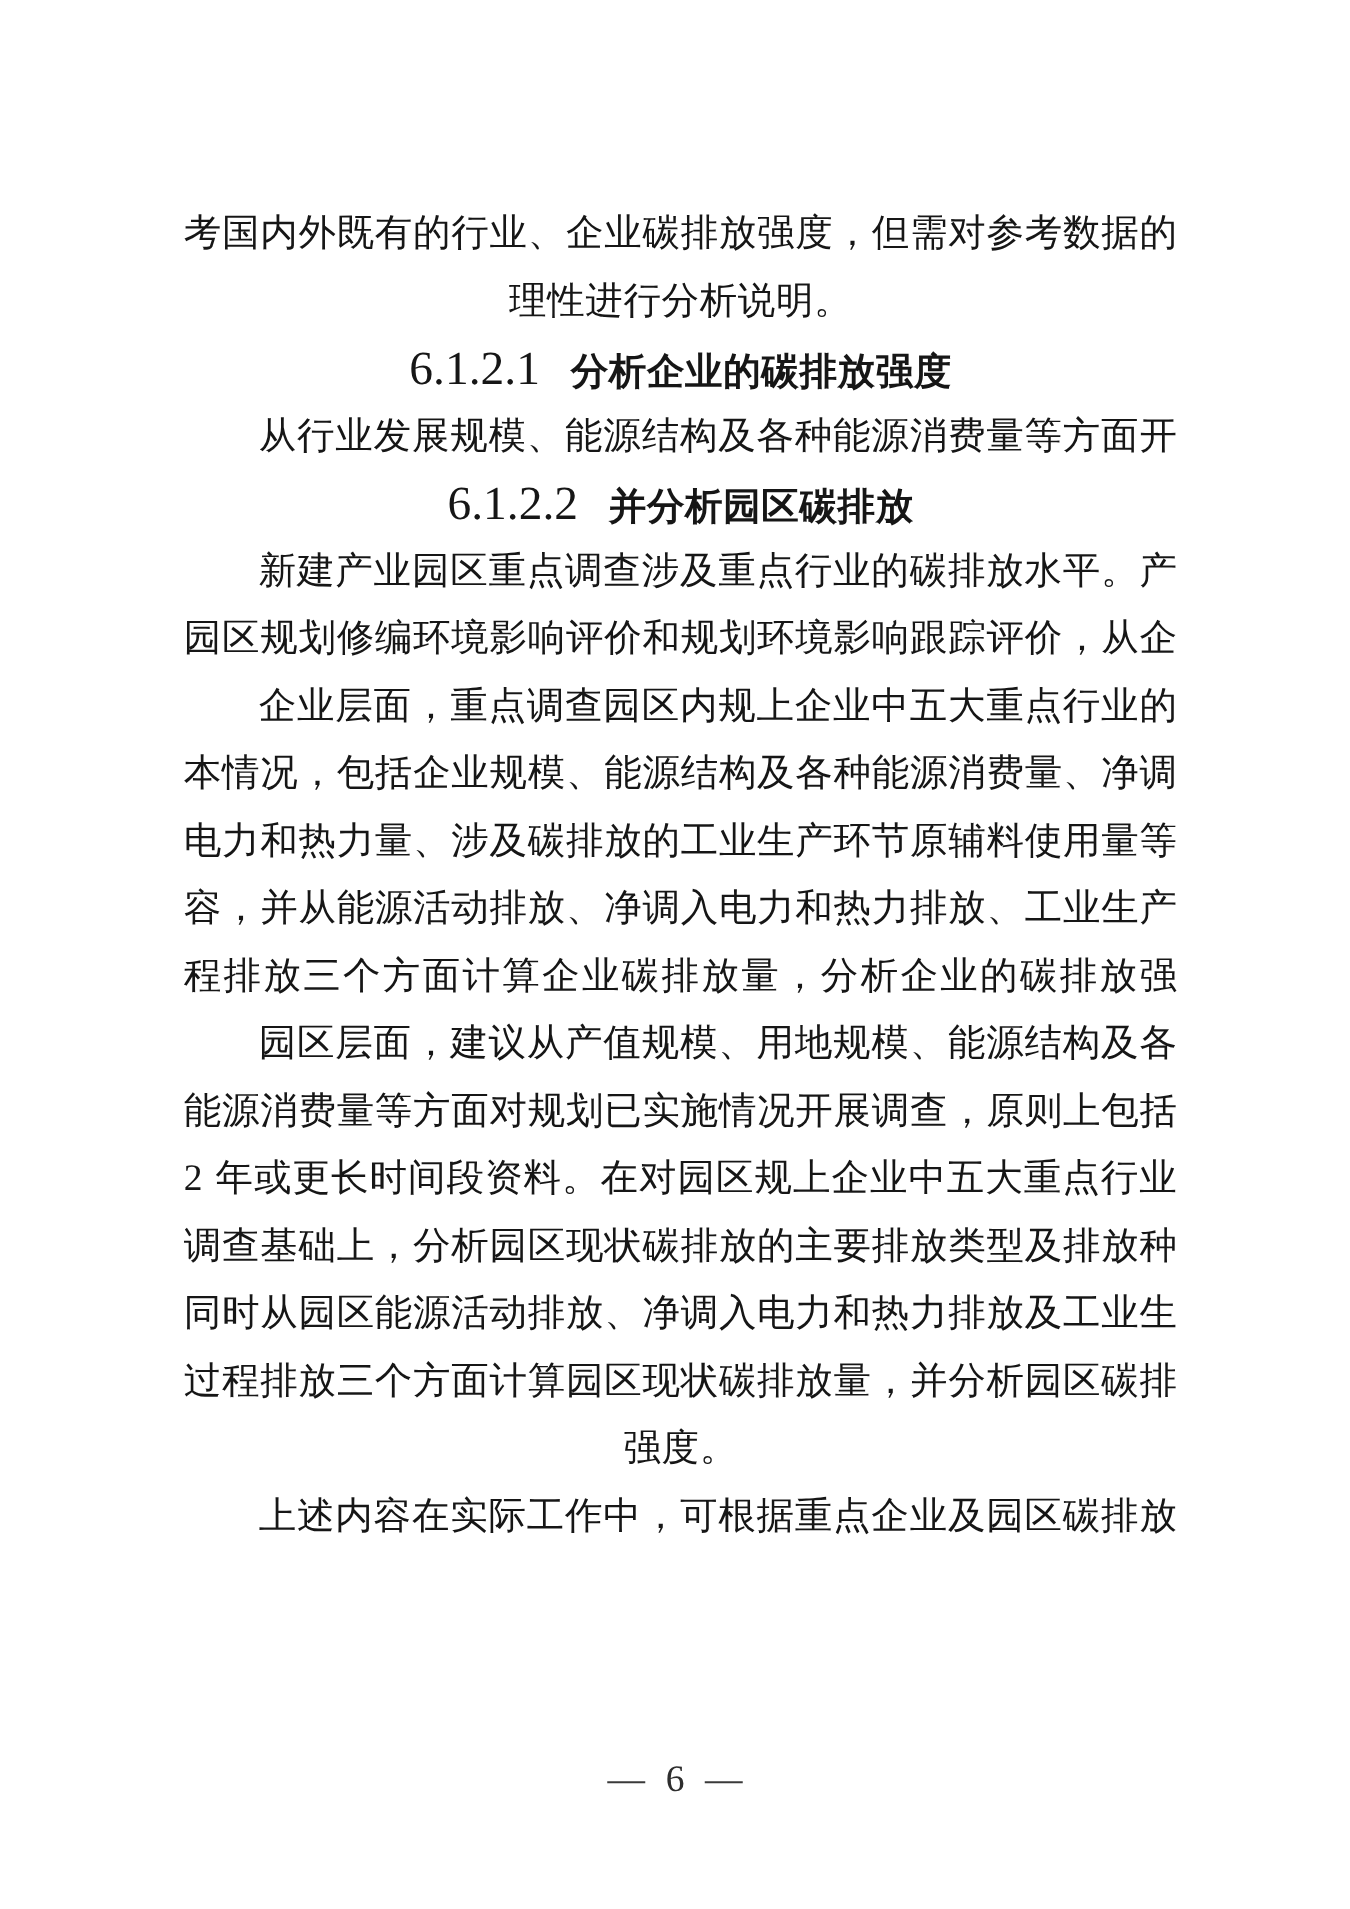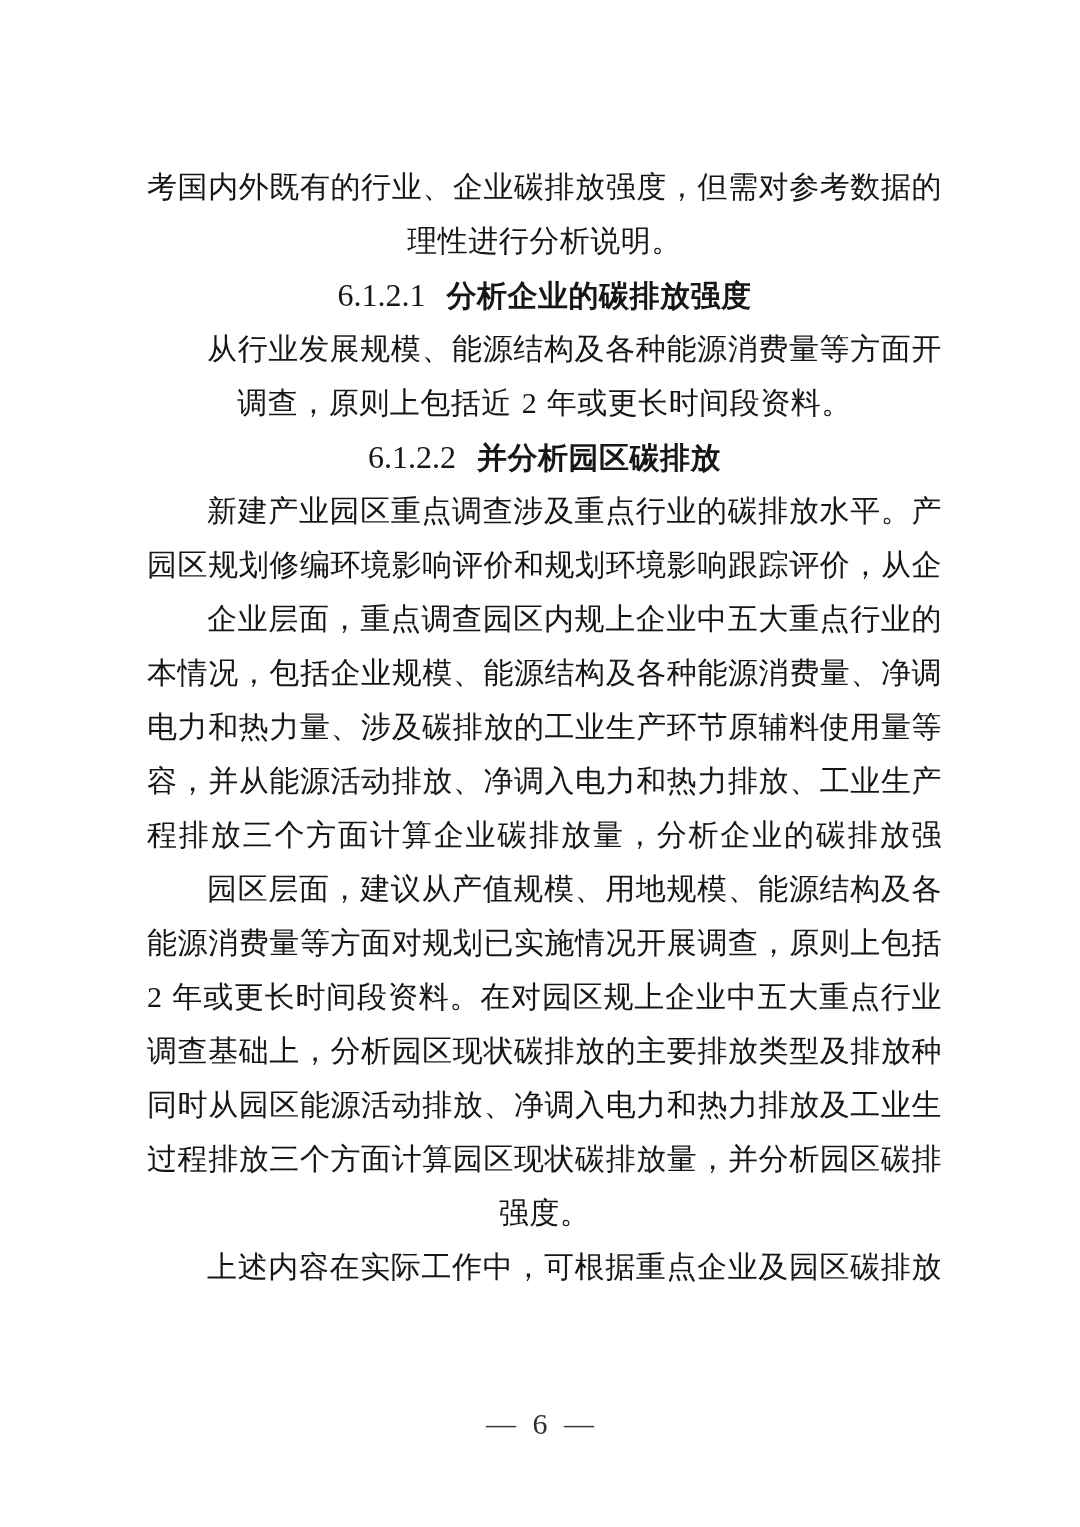--- a/index.html
+++ b/index.html
@@ -42,21 +42,21 @@
   .line.indent { text-indent: 2em; }
 
   .line.heading { font-weight: bold; }
 
   
   .num {
     font-family: "Liberation Serif", "DejaVu Serif", serif;
     font-weight: normal;
     letter-spacing: 0;
   }
-  .head-num { margin-right: 0.65em; font-size: 32px; }
+  .head-num { margin-right: 0.65em; font-size: 38px; }
 
   .footer {
     position: absolute;
     left: 0;
     top: 1404px;
     width: 100%;
     text-align: center;
     font-family: "Liberation Serif", "DejaVu Serif", serif;
     font-size: 30px;
     line-height: 40px;
@@ -69,21 +69,20 @@
 <body>
 
 <div class="page">
 
   <div class="text-block" id="text-block">
 
   <div class="line j"><span>考国内外既有的行业、企业碳排放强度，但需对参考数据的合</span></div>
       <div class="line"><span>理性进行分析说明。</span></div>
       <div class="line heading"><span class="num head-num">6.1.2.1</span><span>分析企业的碳排放强度</span></div>
       <div class="line indent j"><span>从行业发展规模、能源结构及各种能源消费量等方面开展</span></div>
-      <div class="line"><span>调查，原则上包括近 <span class="num">2</span> 年或更长时间段资料。</span></div>
       <div class="line heading"><span class="num head-num">6.1.2.2</span><span>并分析园区碳排放</span></div>
       <div class="line indent j"><span>新建产业园区重点调查涉及重点行业的碳排放水平。产业</span></div>
       <div class="line j"><span>园区规划修编环境影响评价和规划环境影响跟踪评价，从企业</span></div>
       <div class="line indent j"><span>企业层面，重点调查园区内规上企业中五大重点行业的基</span></div>
       <div class="line j"><span>本情况，包括企业规模、能源结构及各种能源消费量、净调入</span></div>
       <div class="line j"><span>电力和热力量、涉及碳排放的工业生产环节原辅料使用量等内</span></div>
       <div class="line j"><span>容，并从能源活动排放、净调入电力和热力排放、工业生产过</span></div>
       <div class="line j"><span>程排放三个方面计算企业碳排放量，分析企业的碳排放强度。</span></div>
       <div class="line indent j"><span>园区层面，建议从产值规模、用地规模、能源结构及各种</span></div>
       <div class="line j"><span>能源消费量等方面对规划已实施情况开展调查，原则上包括近</span></div>

